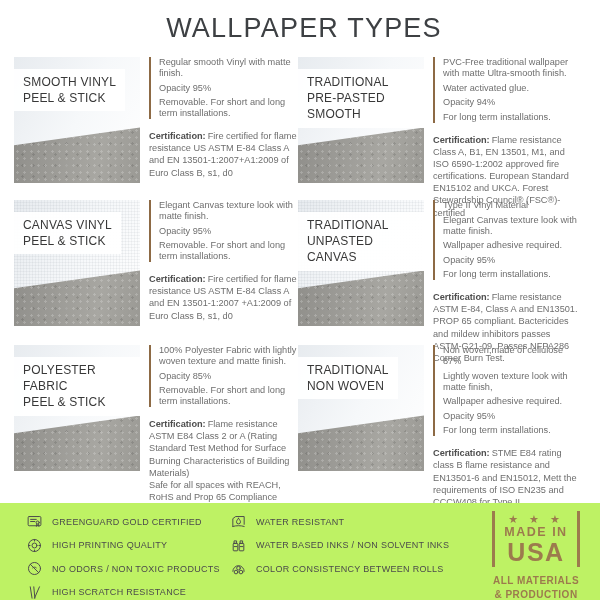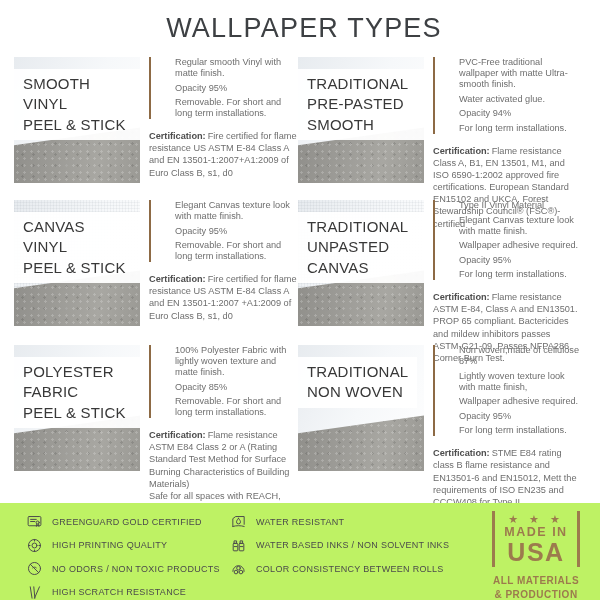--- a/index.html
+++ b/index.html
@@ -20,26 +20,26 @@
   .img.canvas::before{content:"";position:absolute;inset:0;
        background-image:repeating-linear-gradient(0deg,rgba(120,130,140,.08) 0 1px,transparent 1px 3px),
                         repeating-linear-gradient(90deg,rgba(120,130,140,.08) 0 1px,transparent 1px 3px);}
   .floor{position:absolute;inset:0;clip-path:polygon(0 70%,100% 56%,100% 100%,0 100%);
        background:linear-gradient(100deg,#8c8b87,#a8a7a2 70%,#9a9994);}
   .floor::after{content:"";position:absolute;inset:0;opacity:.5;
        background-image:radial-gradient(rgba(255,255,255,.4) 1px,transparent 1.3px),
                         radial-gradient(rgba(0,0,0,.22) 1px,transparent 1.3px);
        background-size:7px 7px,11px 11px;background-position:0 0,3px 4px;}
   .img-label{position:absolute;top:12px;left:0;background:rgba(255,255,255,.95);
-       padding:5px 9px;font-size:15px;font-weight:500;color:#383838;line-height:1.35;
+       padding:5px 9px;font-size:12px;font-weight:500;color:#383838;line-height:1.35;
        letter-spacing:.2px;}
 
   .txt{margin-left:9px;width:148px;font-size:9.2px;color:#6e6e6e;}
   .s2 .txt,.s4 .txt,.s6 .txt{width:148px;}
-  .desc{border-left:2px solid #8d6a45;padding-left:24px;}
+  .desc{border-left:2px solid #8d6a45;padding-left:8px;}
   .desc p{margin:0 0 3.5px;line-height:1.2;}
   .desc p:last-child{margin-bottom:0;}
   .cert{margin-top:11px;line-height:1.32;}
   .cert-label{font-weight:bold;color:#4e4e4e;margin-right:2px;}
   .cert-extra{display:block;}
 
   
   .footer{position:absolute;left:0;top:503px;width:600px;height:112px;background:#bef264;}
   .f-col{position:absolute;top:10px;display:flex;flex-direction:column;gap:6.5px;}
   .f-left{left:26px}.f-mid{left:230px}

